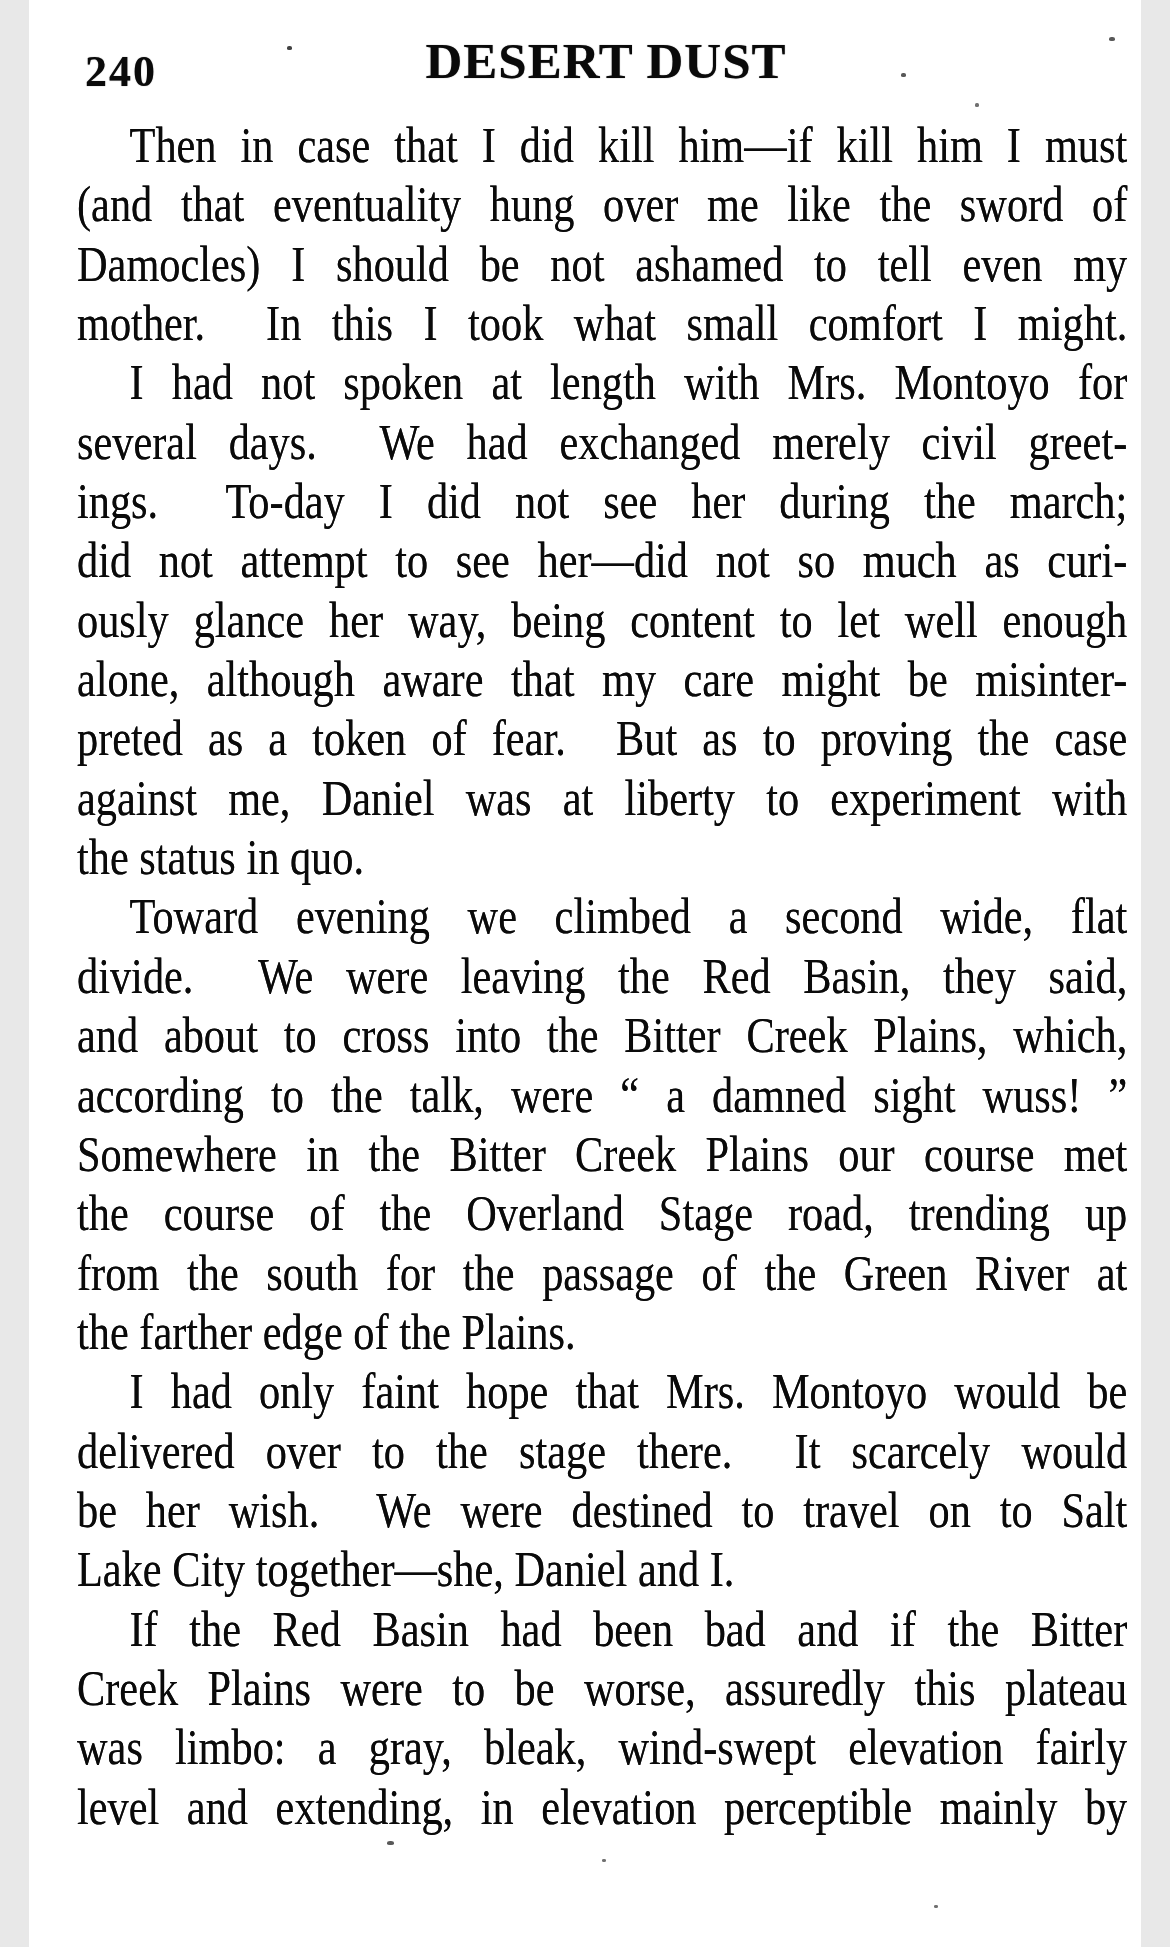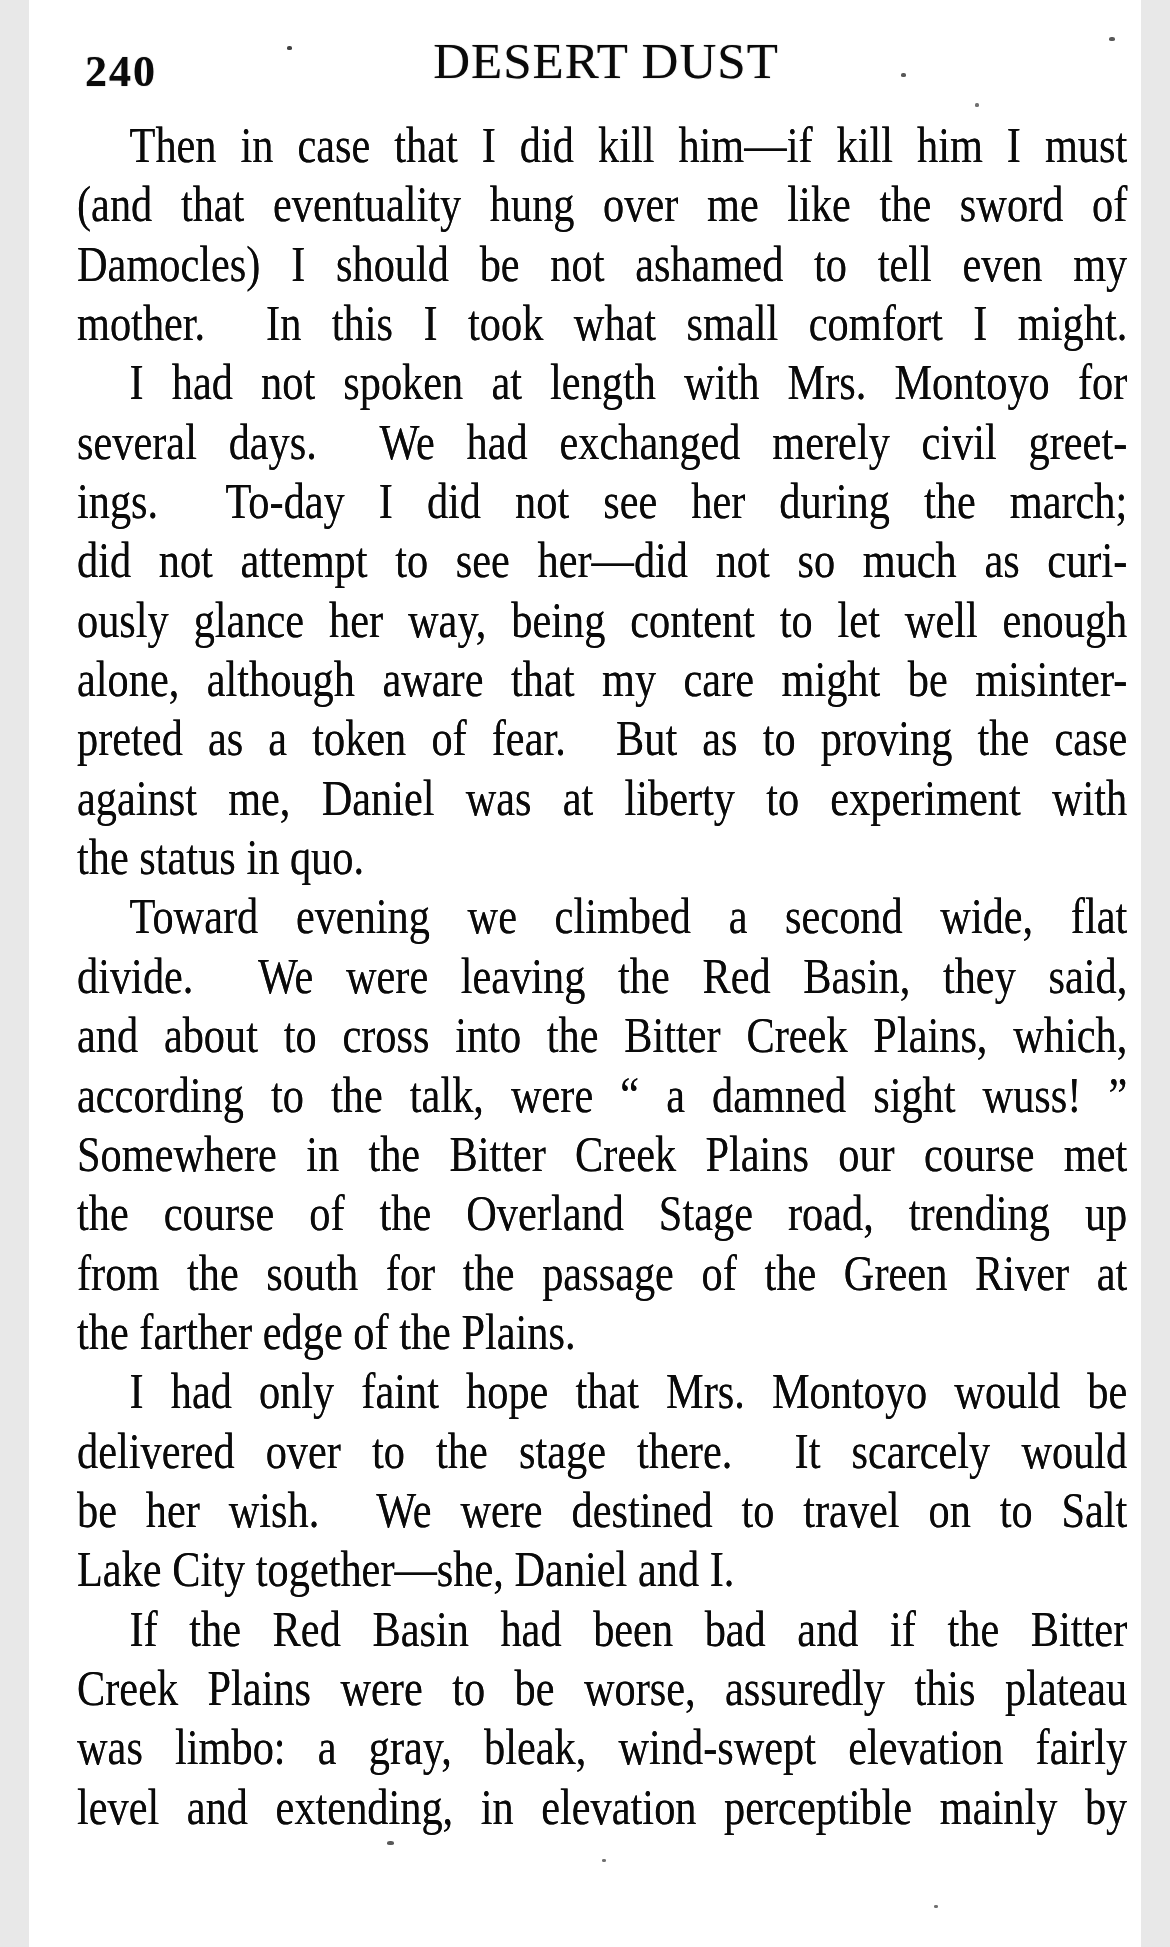--- a/index.html
+++ b/index.html
@@ -27,21 +27,21 @@
     letter-spacing: 2px;
     text-shadow: 0 0 1px rgba(0,0,0,0.55);
   }
   .running-title {
     position: absolute;
     left: 577px;
     top: 36px;
     transform: translateX(-50%);
     font-size: 51px;
     line-height: 1;
-    font-weight: 400;
+    font-weight: 700;
     letter-spacing: 1px;
     white-space: nowrap;
     text-shadow: 0 0 1px rgba(0,0,0,0.55);
     text-align: center;
   }
   .text-column {
     position: absolute;
     left: 48px;
     top: 116px;
     width: 1240px;

